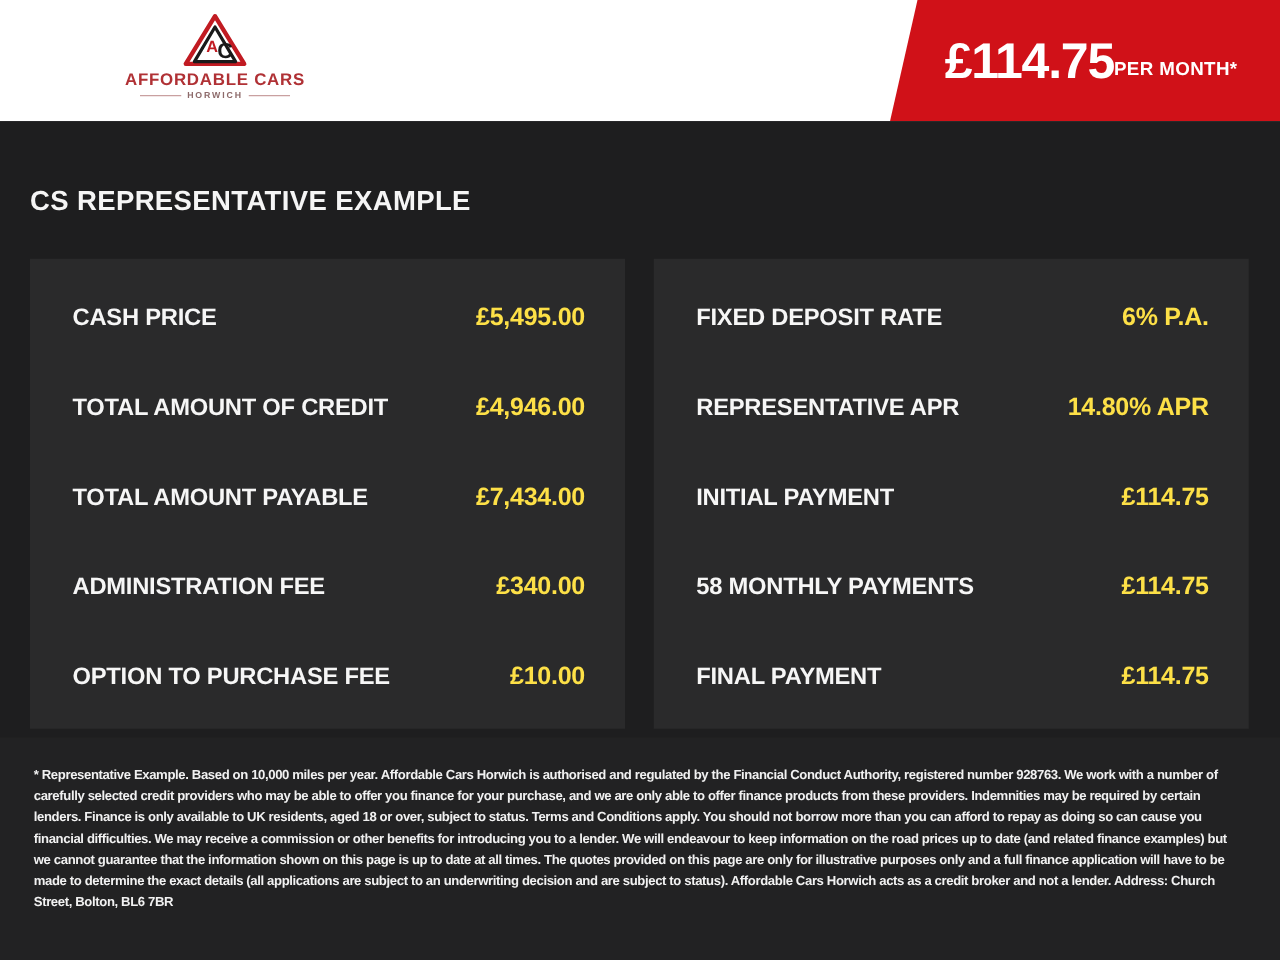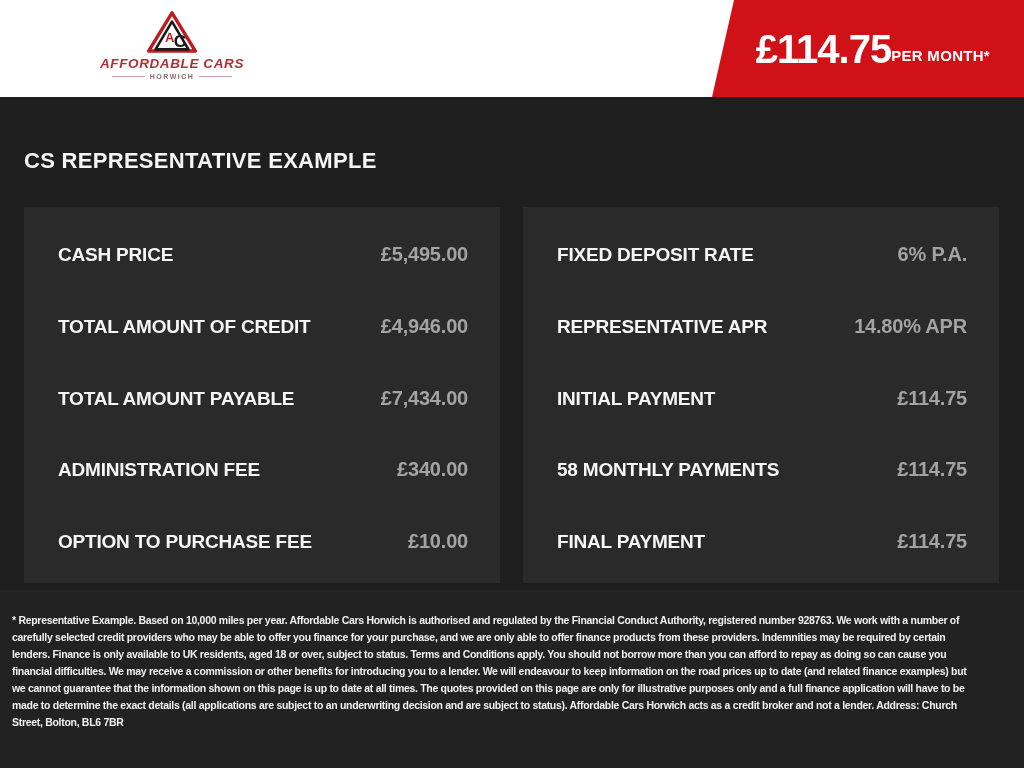--- a/index.html
+++ b/index.html
@@ -15,21 +15,21 @@
     position:relative;height:97px;background:#ffffff;width:1024px;
     box-shadow:0 3px 4px rgba(0,0,0,.55);
   }
   .logo{
     position:absolute;left:112px;top:10px;width:120px;
     display:flex;flex-direction:column;align-items:center;
   }
   .logo-tri{width:52px;height:44px;display:block;}
   .logo-name{
     margin-top:2px;font-size:13.5px;font-weight:bold;letter-spacing:.6px;
-    color:#b03135;white-space:nowrap;font-style:italic;
+    color:#b03135;white-space:nowrap;
   }
   .logo-town{
     width:100%;display:flex;align-items:center;gap:5px;margin-top:2px;
   }
   .logo-town .line{flex:1;height:1px;background:#c9a0a0;}
   .logo-town .town{
     font-size:7px;font-weight:bold;letter-spacing:1.5px;color:#8d6a6a;
   }
   .price-banner{
     position:absolute;top:0;right:0;height:97px;width:312px;
@@ -61,28 +61,28 @@
     width:476px;height:376px;background:#2a2a2b;box-sizing:border-box;
     padding:36px 32px 30px 34px;
     display:flex;flex-direction:column;justify-content:space-between;
   }
   .row{display:flex;justify-content:space-between;align-items:baseline;}
   .row .lbl{
     color:#f6f6f6;font-size:19px;font-weight:bold;letter-spacing:-0.2px;
     white-space:nowrap;
   }
   .row .val{
-    color:#a3a3a3;font-size:20px;font-weight:bold;letter-spacing:-0.2px;
+    color:#fde047;font-size:20px;font-weight:bold;letter-spacing:-0.2px;
     white-space:nowrap;text-align:right;
   }
   
   .footer{
     position:absolute;top:590px;left:0;width:1024px;height:178px;
     background:#222223;box-sizing:border-box;
-    padding:22px 28px 0 12px;
+    padding:22px 28px 0 27px;
   }
   .disclaimer{
     color:#f1f1f1;font-size:10.5px;font-weight:bold;letter-spacing:-0.3px;
     line-height:17px;max-width:968px;
   }
 </style>
 </head>
 <body>
 
 <div class="header">

